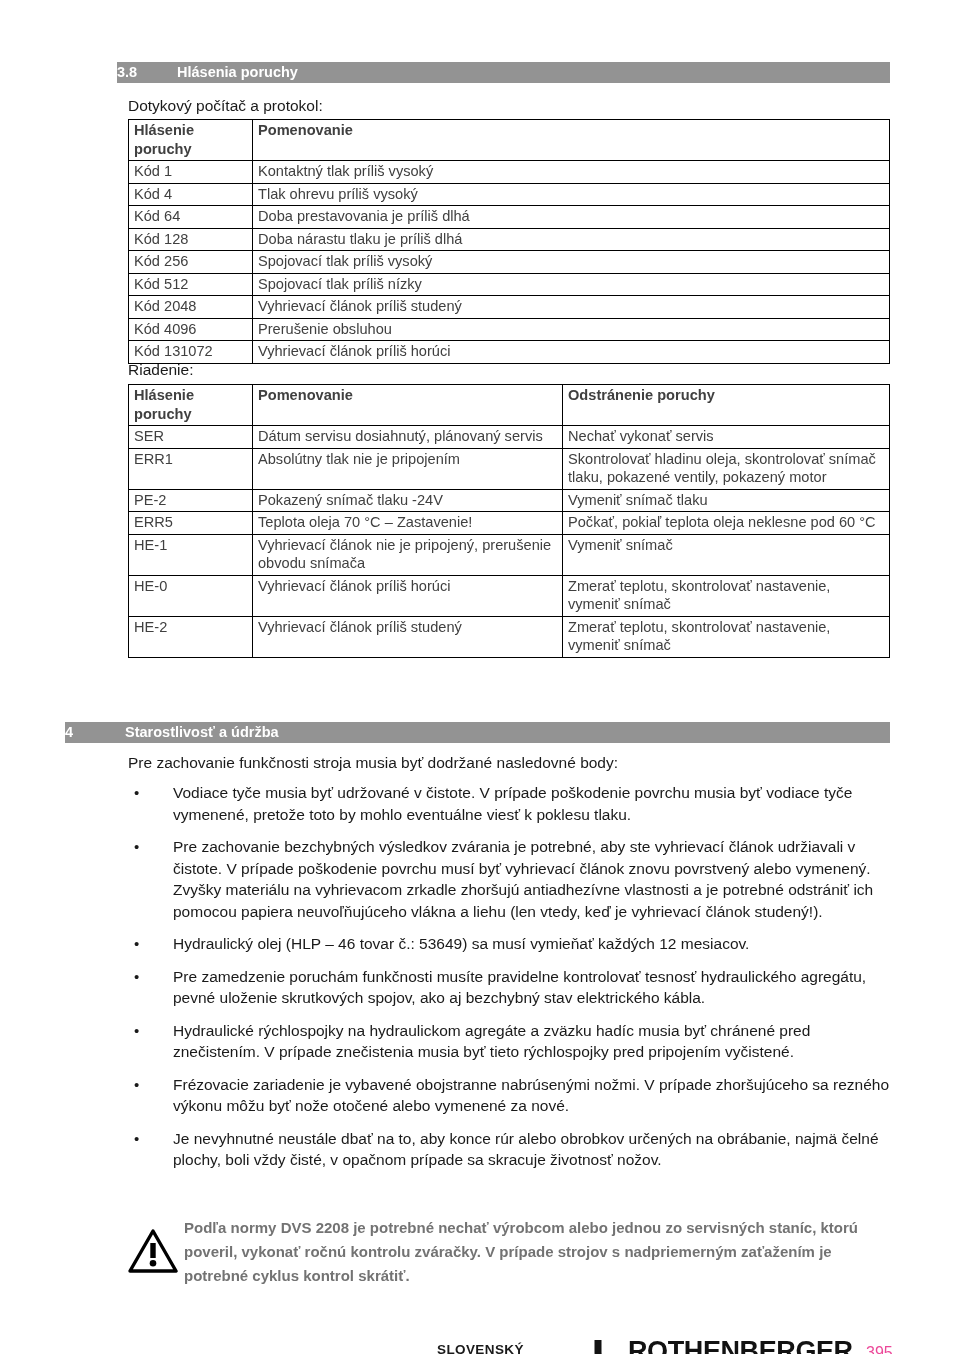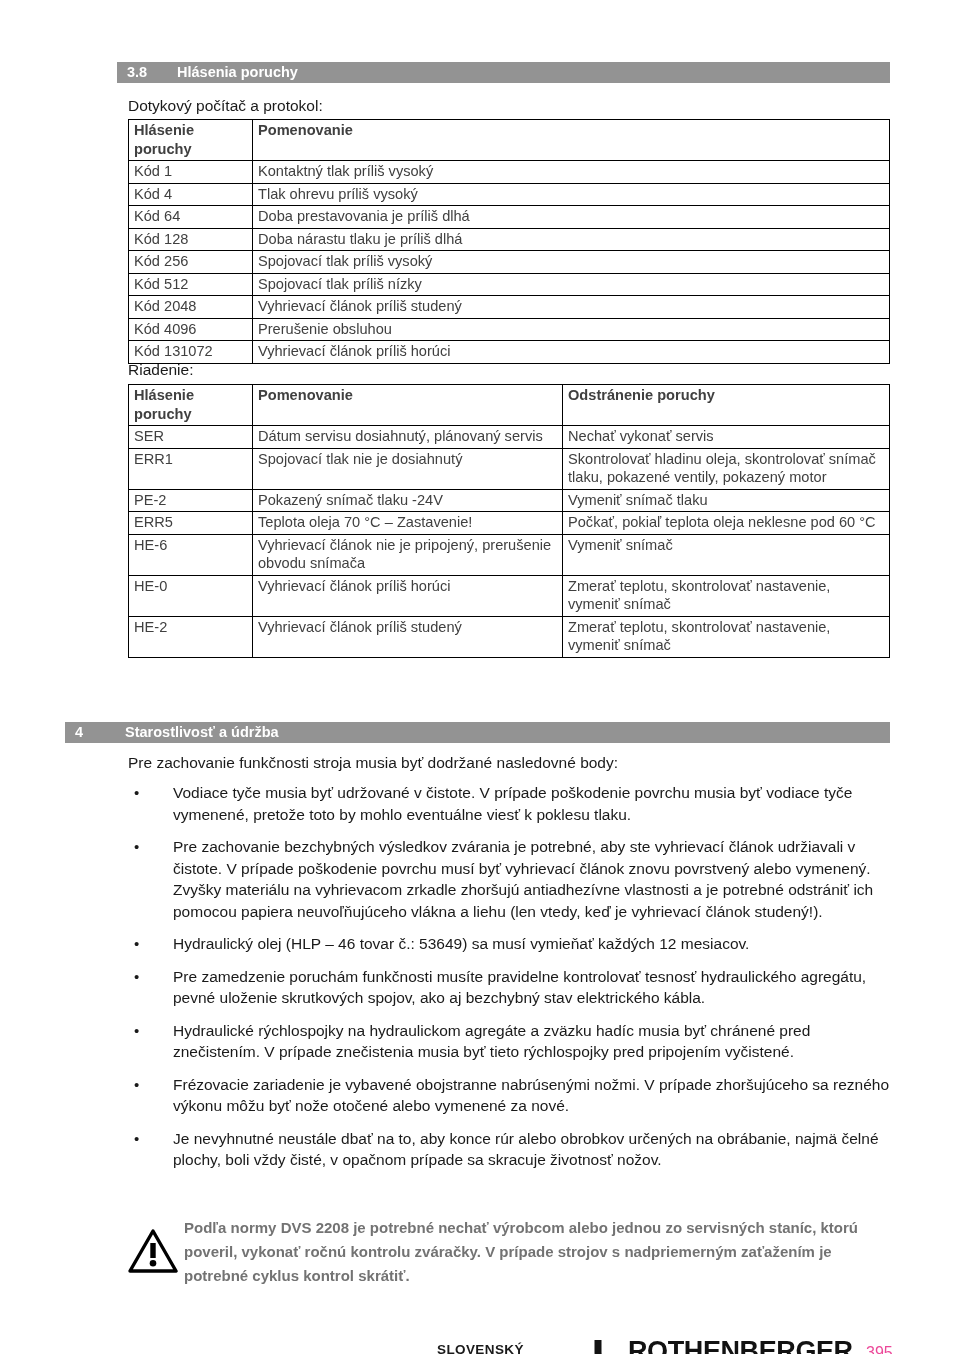--- a/index.html
+++ b/index.html
@@ -30,21 +30,20 @@
     color: #ffffff;
     font-weight: bold;
     font-size: 14.5px;
     height: 21px;
     line-height: 21px;
     display: flex;
     align-items: center;
   }
   .section-bar .sec-num {
     display: inline-block;
-    padding-left: 10px;
     width: 60px;
     box-sizing: border-box;
   }
   .section-bar .sec-title {
     display: inline-block;
   }
 
   #bar-3-8 {
     left: 117px;
     top: 62px;
@@ -274,35 +273,35 @@
         <th class="c2 hdr">Pomenovanie</th>
         <th class="c3 hdr">Odstránenie poruchy</th>
       </tr>
       <tr>
         <td class="c1">SER</td>
         <td class="c2">Dátum servisu dosiahnutý, plánovaný servis</td>
         <td class="c3">Nechať vykonať servis</td>
       </tr>
       <tr>
         <td class="c1">ERR1</td>
-        <td class="c2">Spojovací tlak nie je dosiahnutý</td>
+        <td class="c2">Absolútny tlak nie je pripojením</td>
         <td class="c3">Skontrolovať hladinu oleja, skontrolovať snímač tlaku, pokazené ventily, pokazený motor</td>
       </tr>
       <tr>
         <td class="c1">PE-2</td>
         <td class="c2">Pokazený snímač tlaku -24V</td>
         <td class="c3">Vymeniť snímač tlaku</td>
       </tr>
       <tr>
         <td class="c1">ERR5</td>
         <td class="c2">Teplota oleja 70 °C – Zastavenie!</td>
         <td class="c3">Počkať, pokiaľ teplota oleja neklesne pod 60 °C</td>
       </tr>
       <tr>
-        <td class="c1">HE-6</td>
+        <td class="c1">HE-1</td>
         <td class="c2">Vyhrievací článok nie je pripojený, prerušenie obvodu snímača</td>
         <td class="c3">Vymeniť snímač</td>
       </tr>
       <tr>
         <td class="c1">HE-0</td>
         <td class="c2">Vyhrievací článok príliš horúci</td>
         <td class="c3">Zmerať teplotu, skontrolovať nastavenie, vymeniť snímač</td>
       </tr>
       <tr>
         <td class="c1">HE-2</td>

